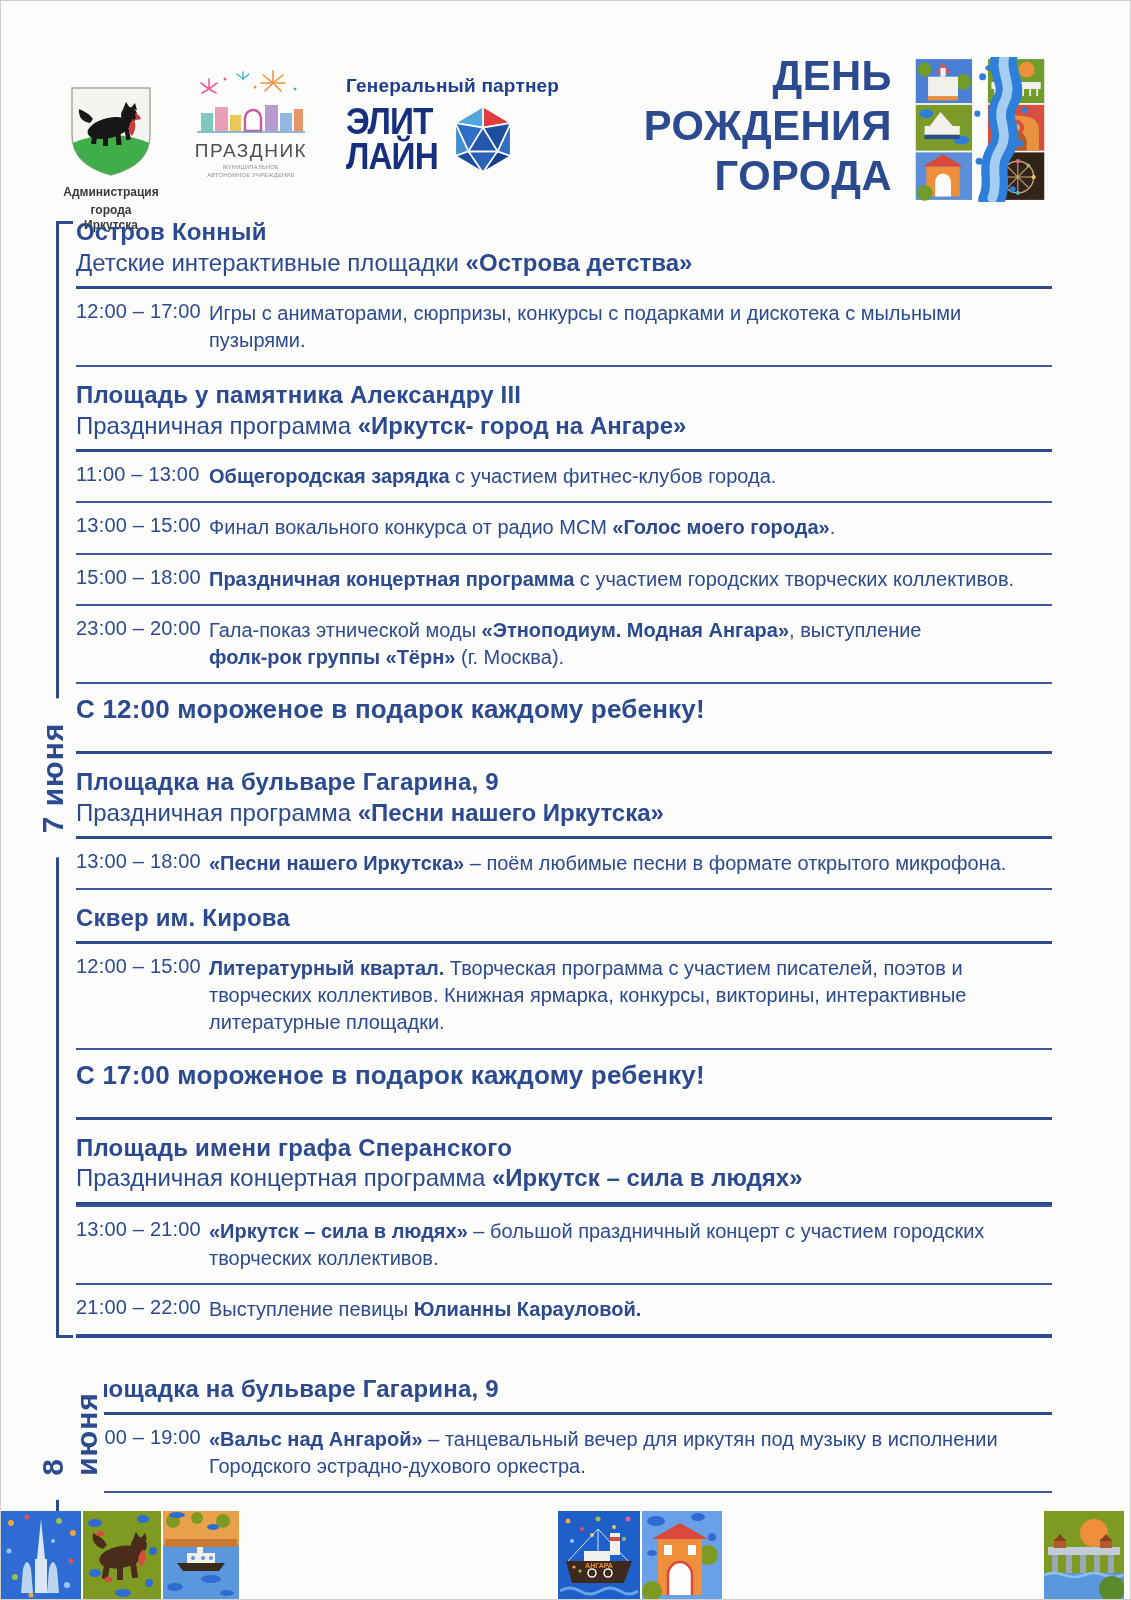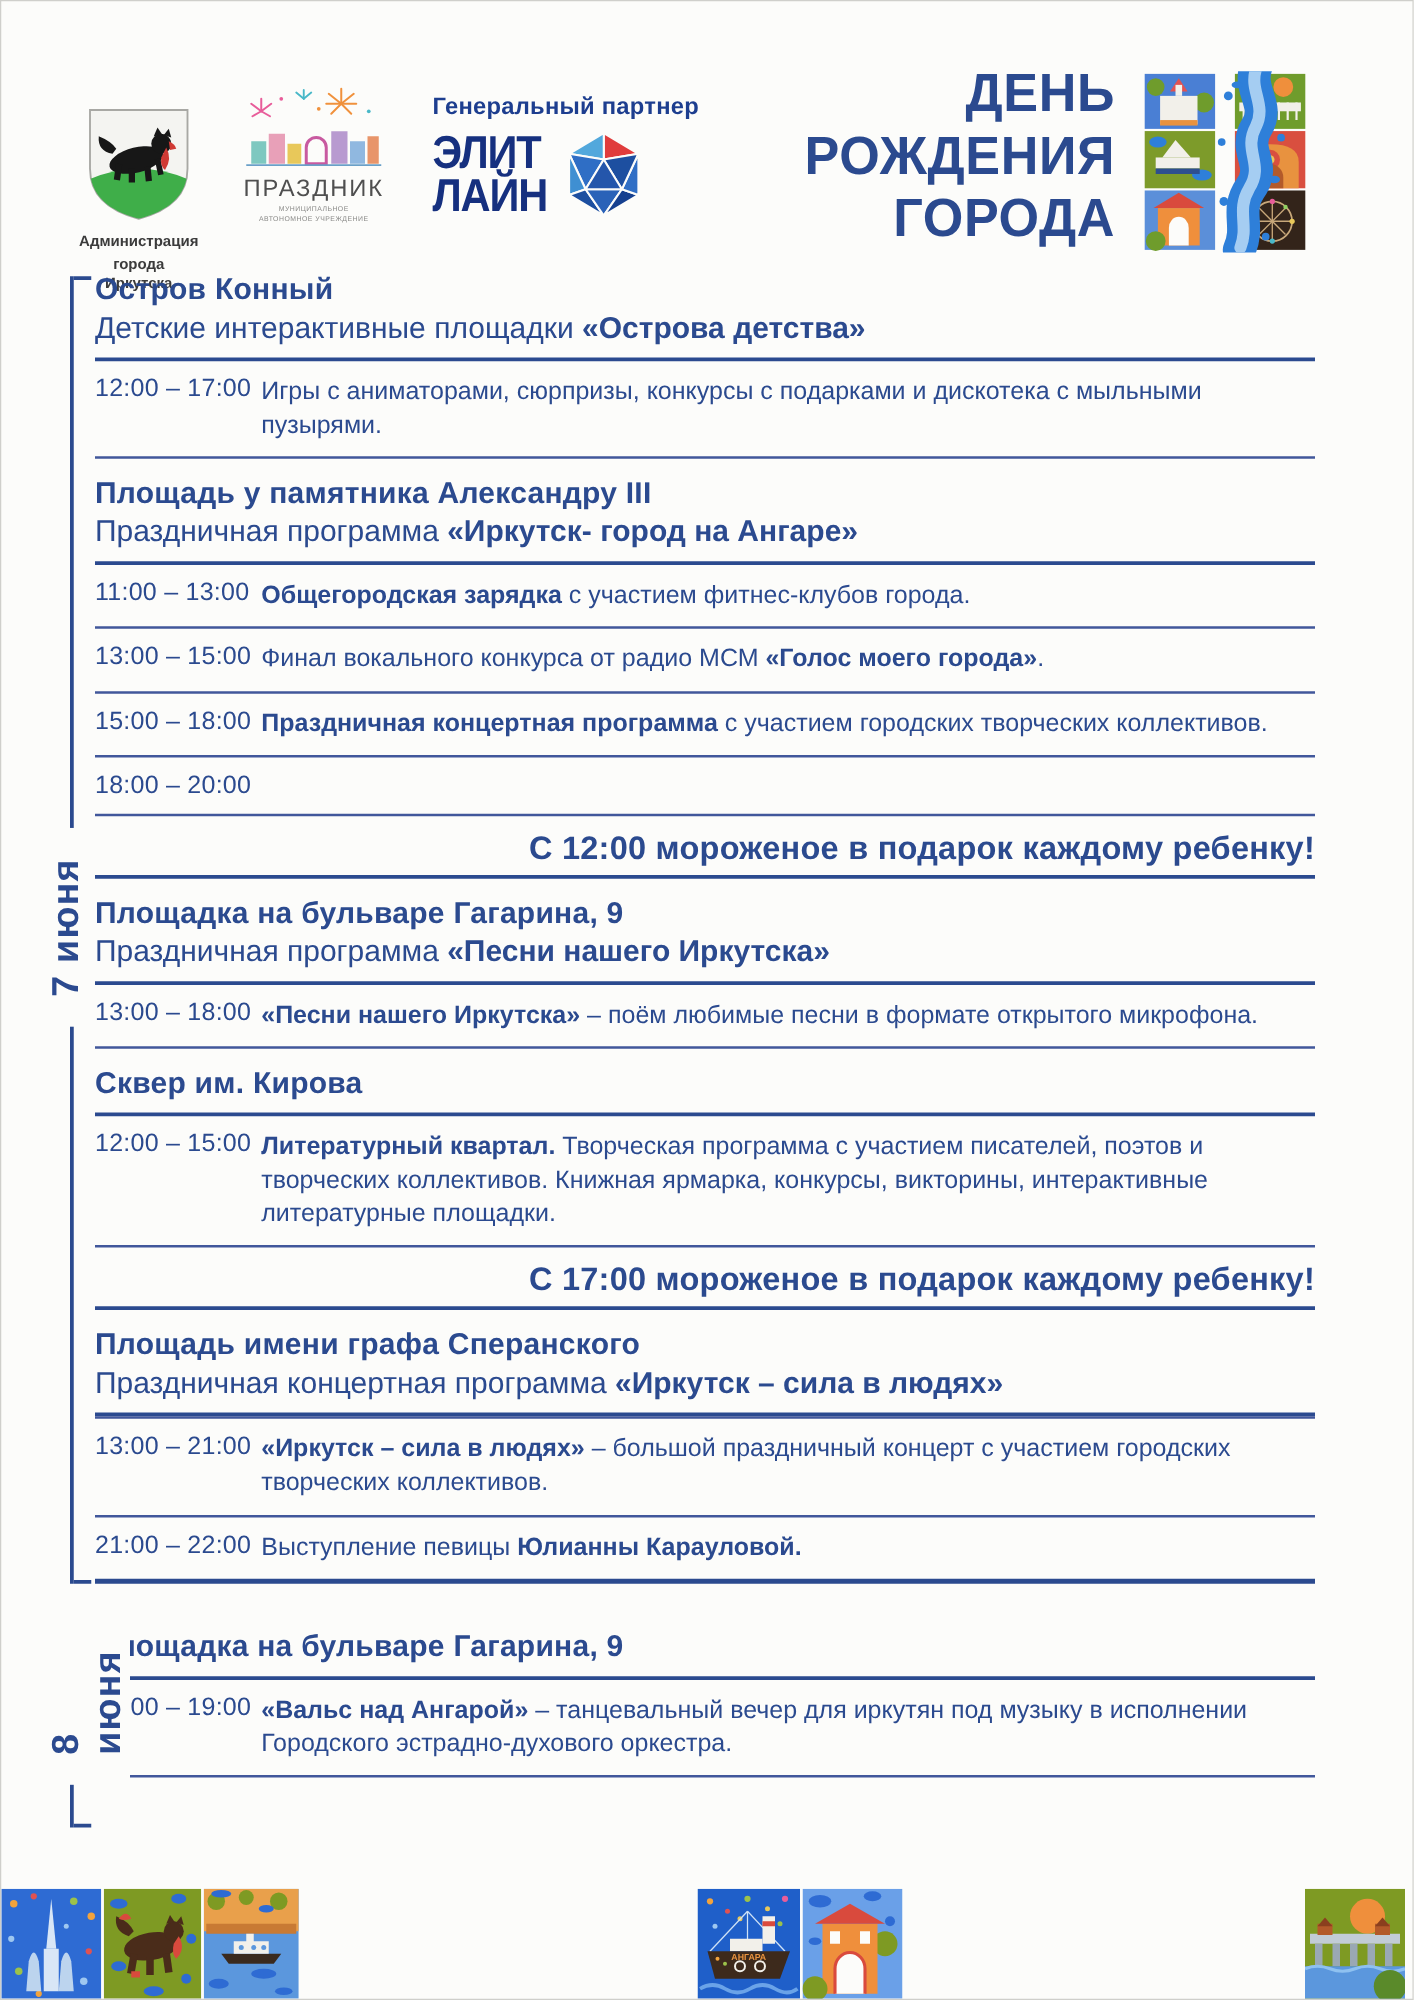--- a/index.html
+++ b/index.html
@@ -37,21 +37,21 @@
   .sec-sub{font-size:24px;font-weight:400;line-height:1.3;}
   .rule{background:#2b4a8f;}
   .rule.head{height:3px;margin-top:8px;}
   .rule.sep{height:2px;background:#41579b;}
   .rule.final{height:4px;}
   .event{display:flex;padding:11px 0 11px;}
   .time{flex:none;width:133px;font-size:20px;letter-spacing:.2px;}
   .desc{flex:1;font-size:20px;line-height:1.36;white-space:pre-wrap;}
   .desc .b,.sec-sub .b{font-weight:800;}
   .banner-wrap{margin-top:0;}
-  .banner{font-size:26px;font-weight:800;text-align:right;padding:10px 0 6px;letter-spacing:.2px;}
+  .banner{font-size:26px;font-weight:800;text-align:left;padding:10px 0 26px;letter-spacing:.2px;}
   
   .strip{position:absolute;left:0;right:0;bottom:0;height:88px;}
   .strip svg{position:absolute;bottom:0;}
 </style>
 </head>
 <body>
 
 <div class="page">
 
   <div class="hdr-emblem">
@@ -250,21 +250,23 @@
           <div class="time">13:00 – 15:00</div>
           <div class="desc"><span>Финал вокального конкурса от радио МСМ </span><span class="b">«Голос моего города»</span><span>.</span></div>
         </div>
         <div class="rule sep"></div>
         <div class="event">
           <div class="time">15:00 – 18:00</div>
           <div class="desc"><span class="b">Праздничная концертная программа</span><span> с участием городских творческих коллективов.</span></div>
         </div>
         <div class="rule sep"></div>
         <div class="event">
-          <div class="time">18:00 – 20:00</div>
+          <div class="time">23:00 – 20:00</div>
+          <div class="desc"><span>Гала-показ этнической моды </span><span class="b">«Этноподиум. Модная Ангара»</span><span>, выступление
+</span><span class="b">фолк-рок группы «Тёрн»</span><span> (г. Москва).</span></div>
         </div>
         <div class="rule sep"></div>
         <div class="banner-wrap">
           <div class="banner">С 12:00 мороженое в подарок каждому ребенку!</div>
           <div class="rule head" style="margin-top:0"></div>
         </div>
       </div>
 
       <div class="section">
         <div class="sec-title">Площадка на бульваре Гагарина, 9</div>

